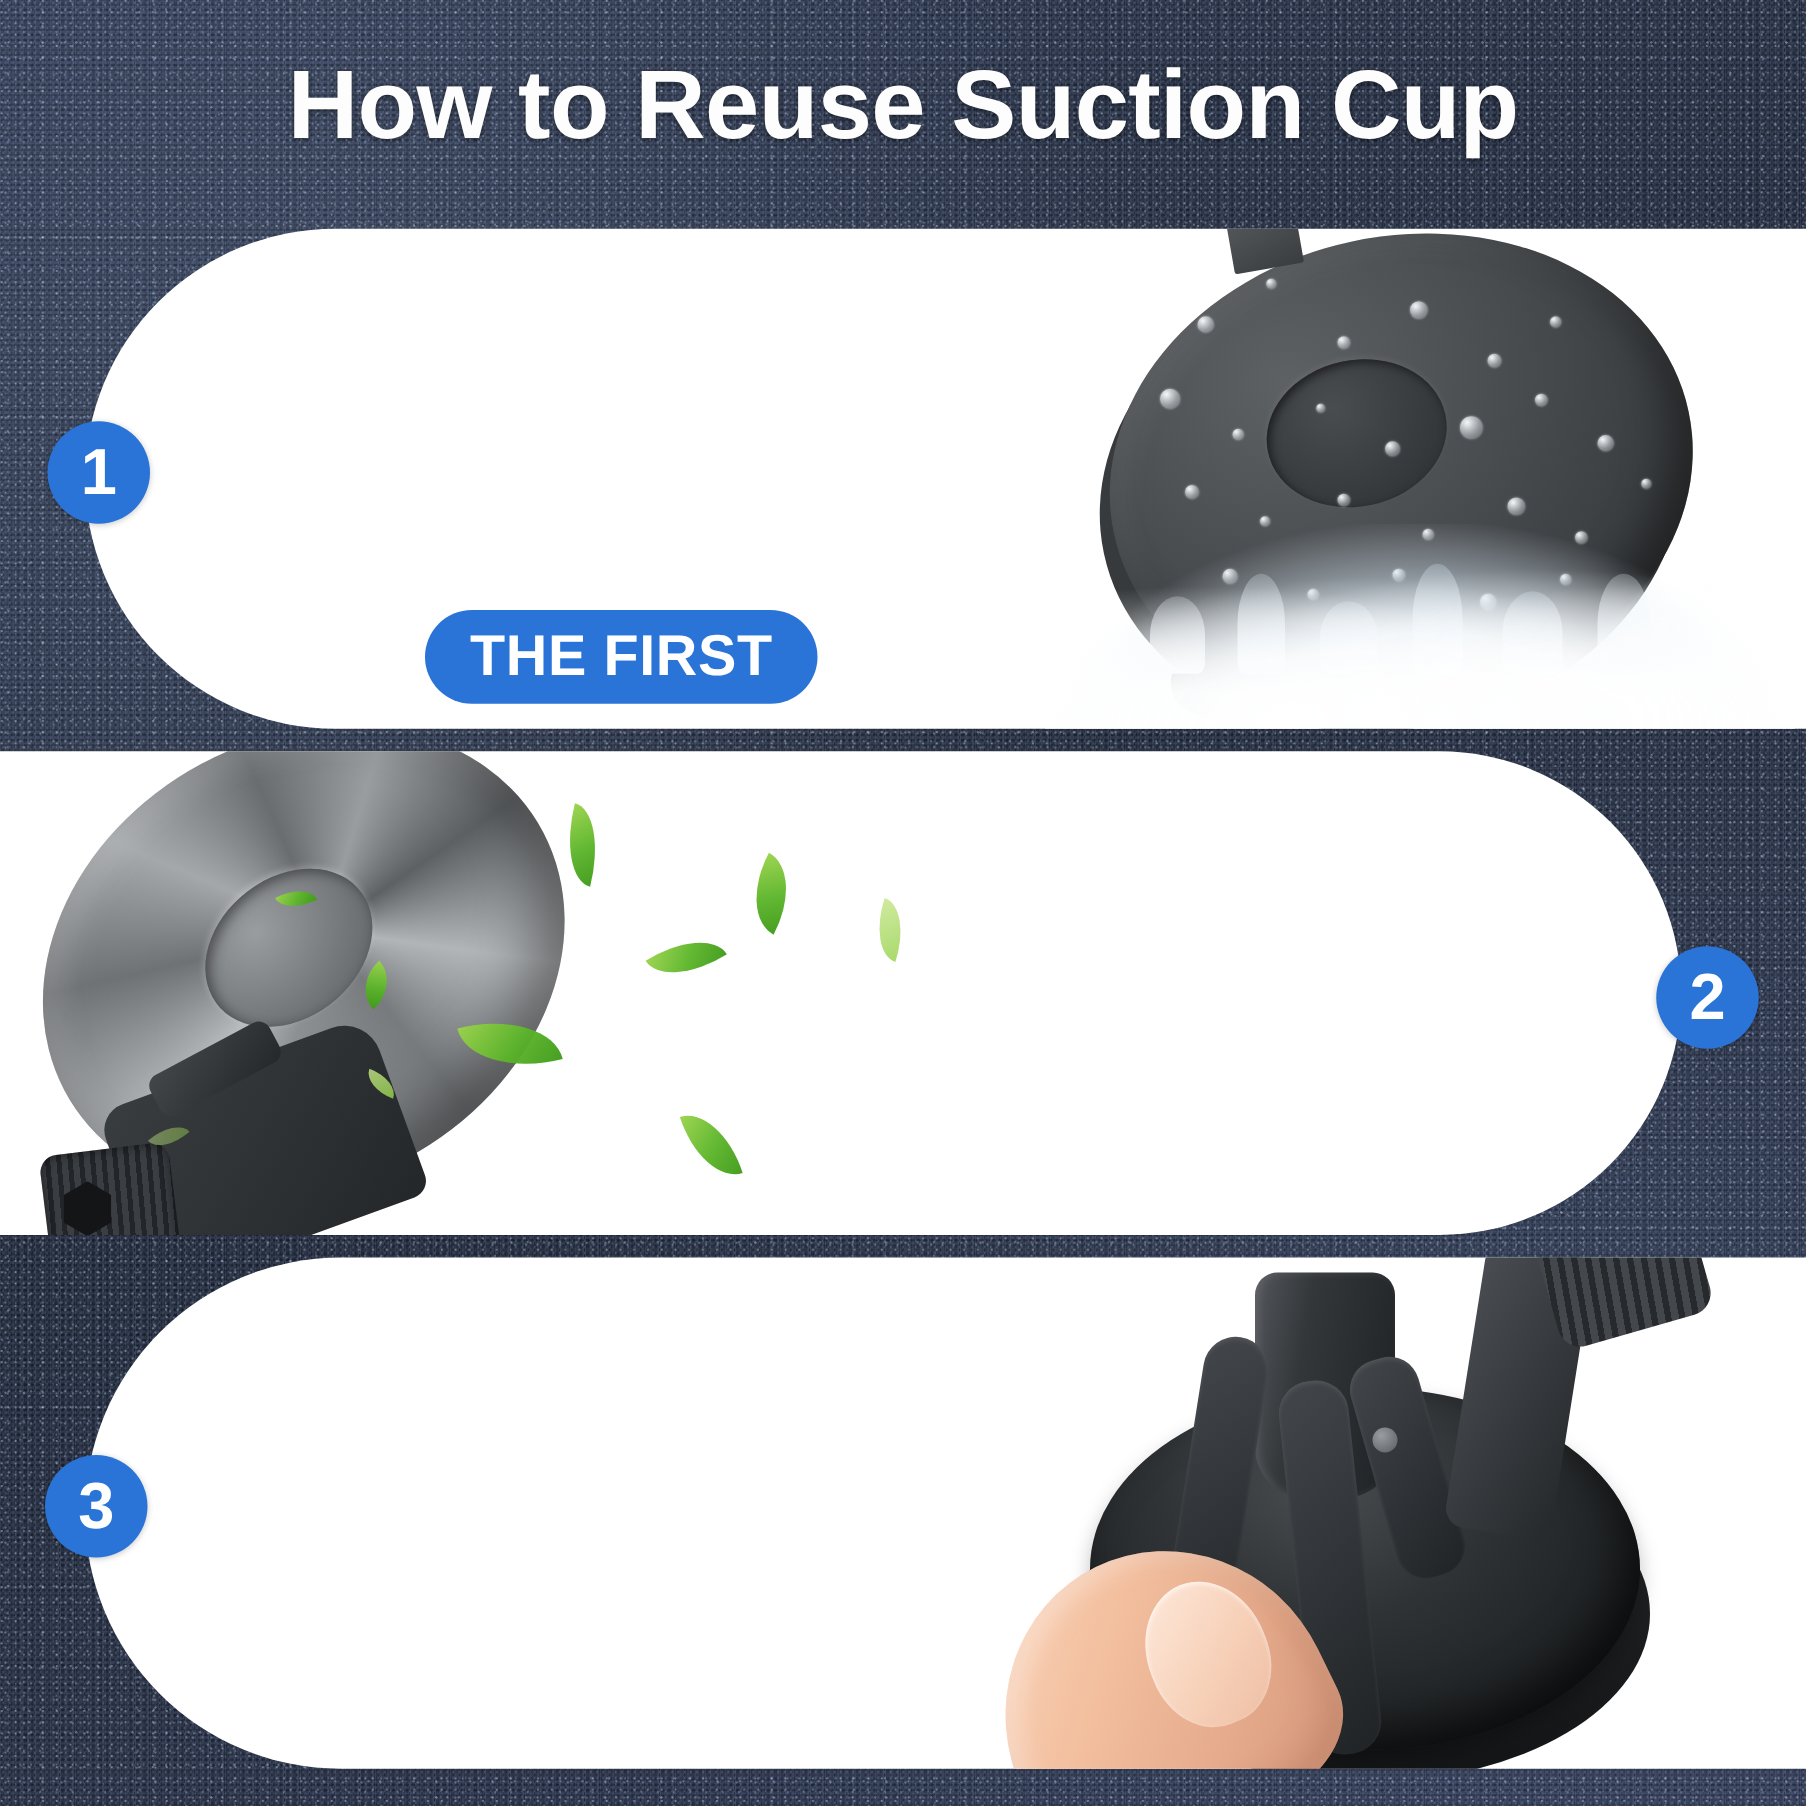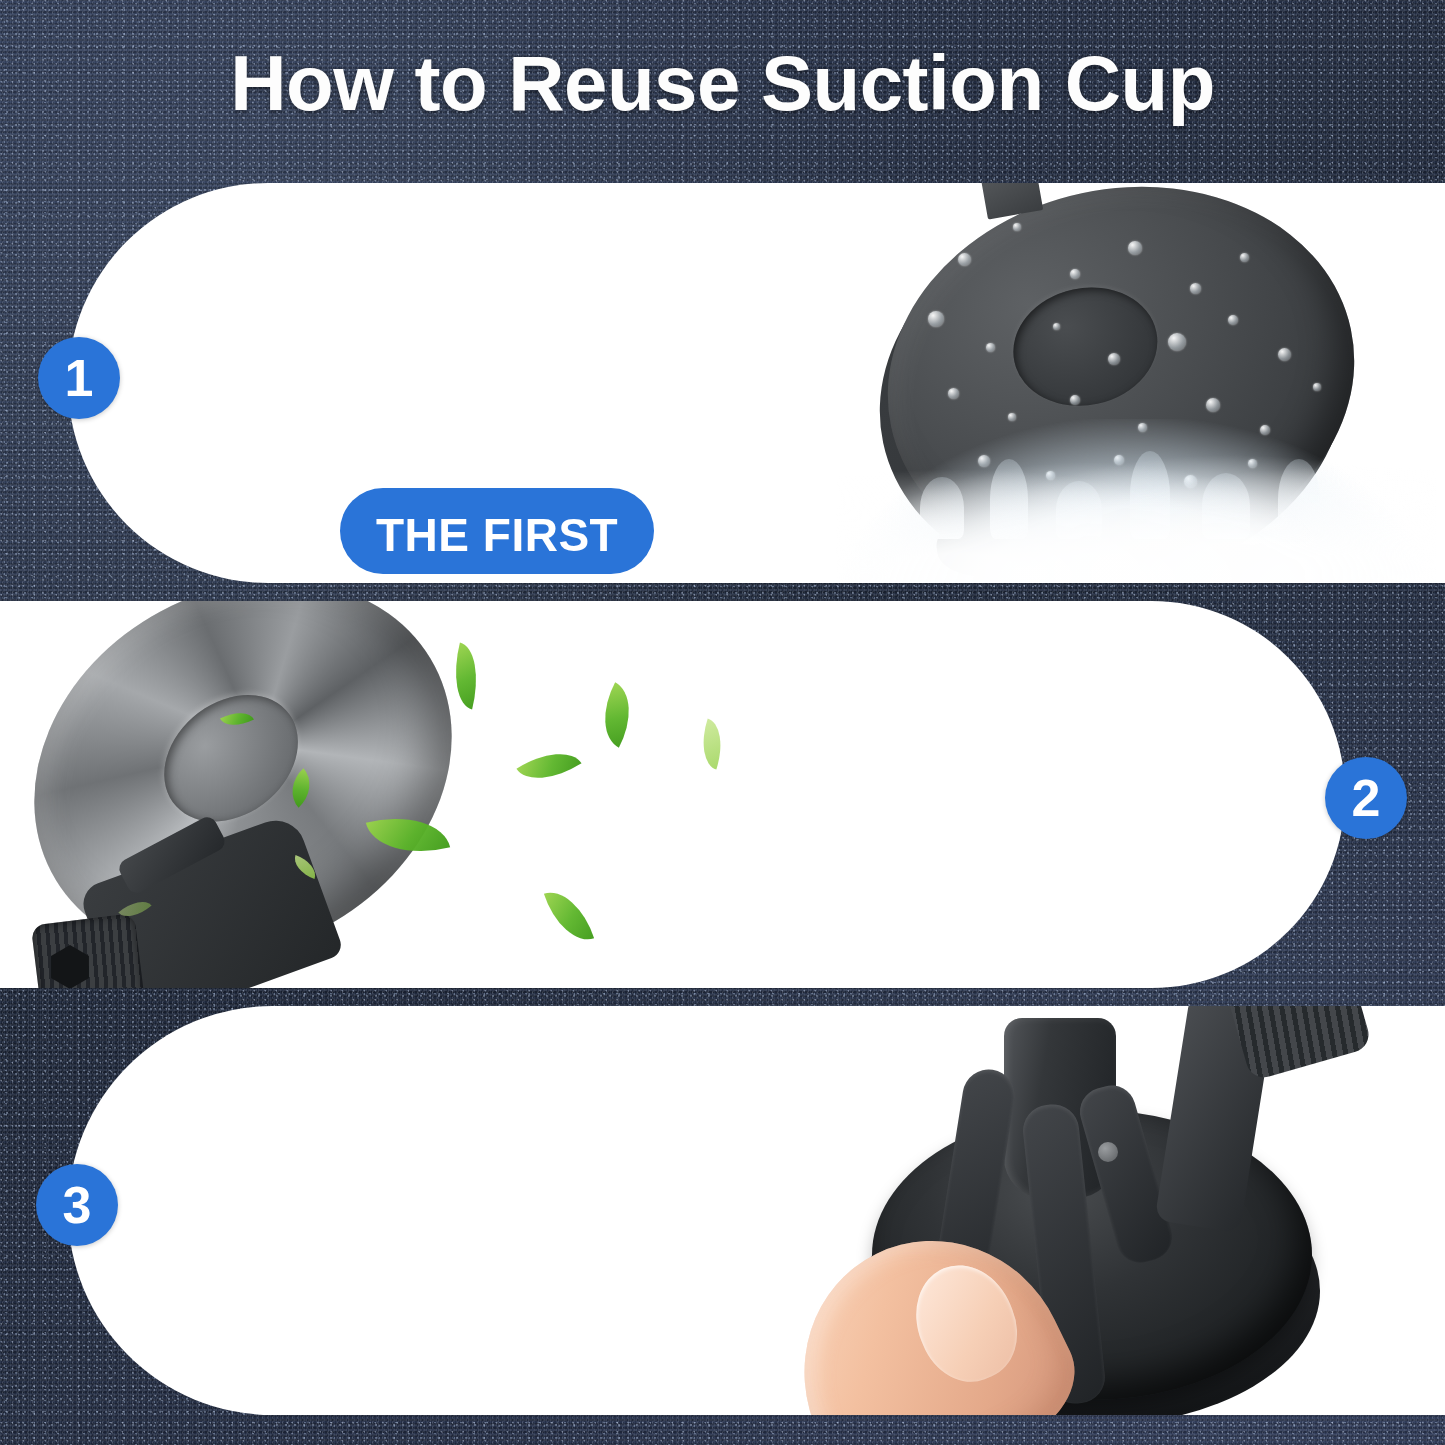--- a/index.html
+++ b/index.html
@@ -80,21 +80,21 @@
 
   
   .txtblock{ position:absolute; z-index:5; }
   #txt1{ left:272px; top:305px;  text-align:left; }
 
   .pill{
     display:inline-block;
     background:#2a74d8;
     color:#ffffff;
     border-radius:48px;
-    padding:24px 36px 16px 36px;
+    padding:13px 36px 16px 36px;
     font-size:46px; font-weight:bold; line-height:1;
     letter-spacing:.5px;
     white-space:nowrap;
   }
 
   
   #art1{ position:absolute; left:740px; top:0; width:637px; height:400px; z-index:3; }
   #disc1{
     position:absolute; left:78px; top:6px; width:470px; height:378px;
     border-radius:50%;

